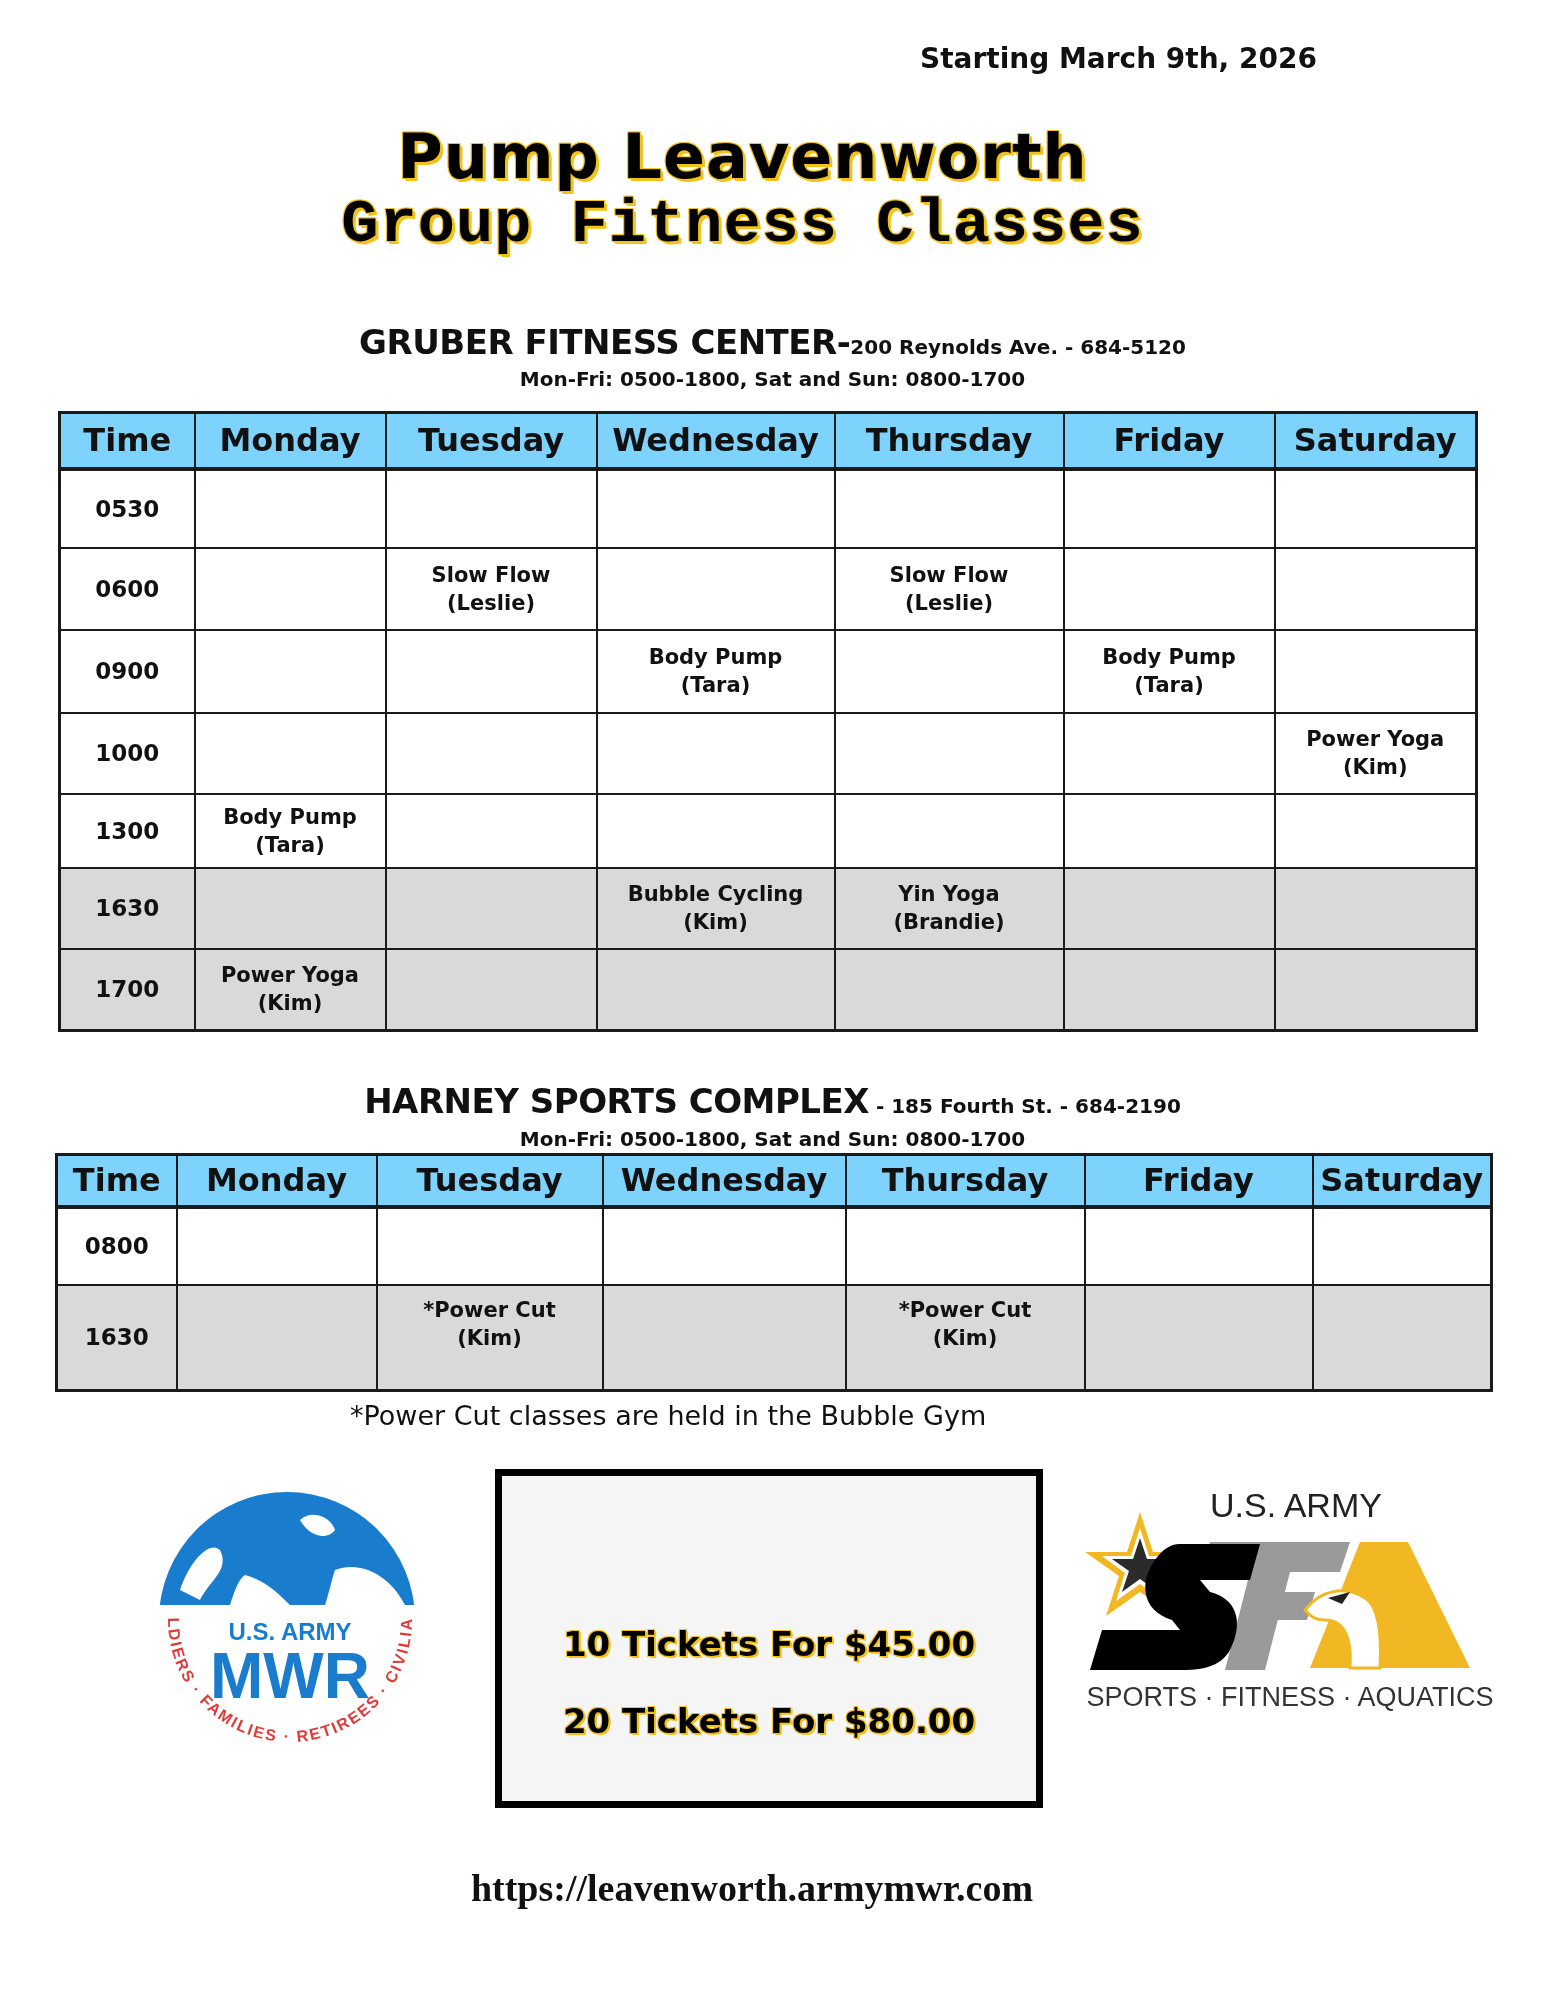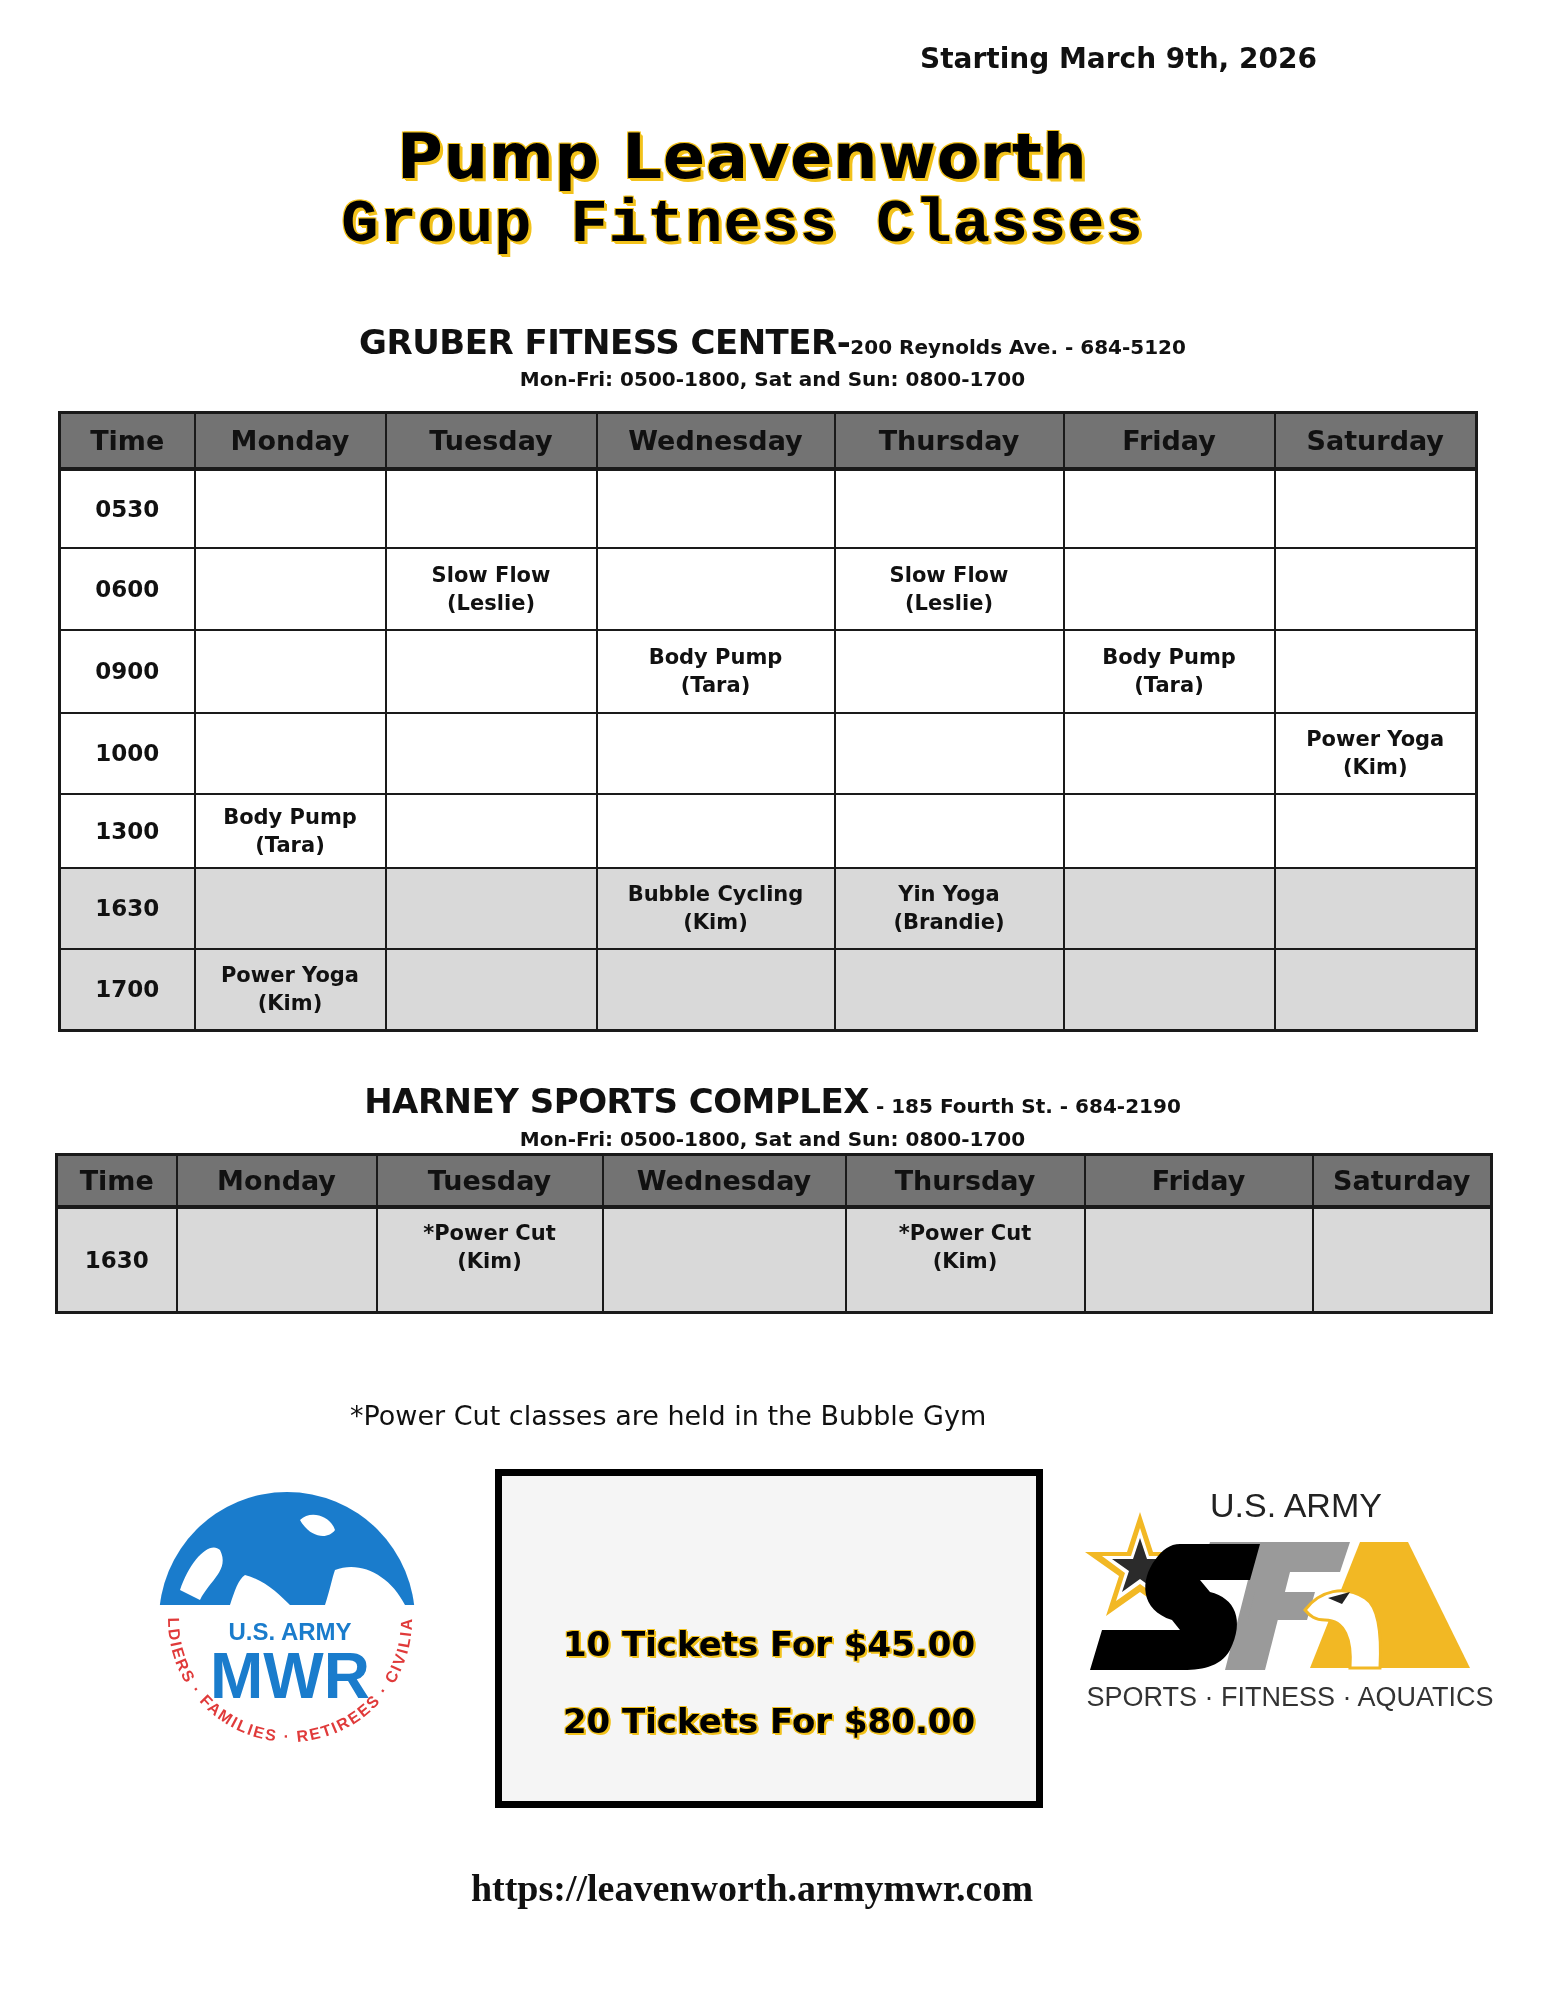--- a/index.html
+++ b/index.html
@@ -9,21 +9,21 @@
   .title-line { left:0; width:1485px; text-align:center; font-family:"DejaVu Sans", sans-serif; font-weight:900; font-size:62px; line-height:70px; color:#000;
     text-shadow: 3px 3px 0 #f2c21b, 2px 2px 0 #f2c21b, -1px -1px 0 #f2c21b, 1px -1px 0 #f2c21b, -1px 1px 0 #f2c21b; letter-spacing:1px; transform:scaleX(1.0);}
   .t1 { top:122px; }
   .t2 { top:190px;font-family:Liberation Mono, monospace; }
   .loc-head { left:0; width:1545px; text-align:center; white-space:nowrap; }
   .loc-name { font-family:"DejaVu Sans", sans-serif; font-weight:900; font-size:34px; letter-spacing:-0.5px; }
   .loc-addr { font-family:"DejaVu Sans", sans-serif; font-weight:bold; font-size:20px; }
   .loc-hours { left:0; width:1545px; text-align:center; font-family:"DejaVu Sans", sans-serif; font-weight:bold; font-size:20px; }
   table.sched { position:absolute; border-collapse:collapse; table-layout:fixed; }
   table.sched th, table.sched td { border:2px solid #1a1a1a; text-align:center; vertical-align:middle; padding:0; }
-  table.sched th { background:#737373; font-family:"DejaVu Sans", sans-serif; font-weight:bold; font-size:27px; border-bottom:4px solid #1a1a1a;text-align:center; }
+  table.sched th { background:#7dd3fc; font-family:"DejaVu Sans", sans-serif; font-weight:bold; font-size:32px; border-bottom:4px solid #1a1a1a;text-align:center; }
   table.sched td { font-family:"DejaVu Sans", sans-serif; font-weight:bold; font-size:21px; line-height:28px; }
   table.sched td.time { font-size:23px; }
   table.sched tr.shaded td { background:#d9d9d9; }
   table.sched td .cls, table.sched td .inst { display:block; }
   table.sched td.top { vertical-align:top; padding-top:10px; }
   .outer { border:3px solid #1a1a1a; }
   .footnote { left:350px; top:1400px; font-family:"DejaVu Sans", sans-serif; font-size:27px; }
   .price-box { left:495px; top:1469px; width:534px; height:325px; border:7px solid #000; background:#f5f5f5; }
   .price { position:absolute; left:0; width:100%; text-align:center; font-family:"DejaVu Sans", sans-serif; font-weight:bold; font-size:34px; color:#000;
     text-shadow: 2px 2px 0 #f2c21b, -1px -1px 0 #f2c21b, 1px -1px 0 #f2c21b, -1px 1px 0 #f2c21b, 2px 1px 0 #f2c21b; }
@@ -178,20 +178,29 @@
         <th>Time</th>
         <th>Monday</th>
         <th>Tuesday</th>
         <th>Wednesday</th>
         <th>Thursday</th>
         <th>Friday</th>
         <th>Saturday</th>
       </tr>
     </thead>
   <tbody>
+      <tr style="height: 78px;">
+        <td class="time">0800</td>
+        <td></td>
+        <td></td>
+        <td></td>
+        <td></td>
+        <td></td>
+        <td></td>
+      </tr>
       <tr class="shaded" style="height: 106px;">
         <td class="time">1630</td>
         <td></td>
         <td class="top">
           <span class="cls">*Power Cut</span>
           <span class="inst">(Kim)</span>
         </td>
         <td></td>
         <td class="top">
           <span class="cls">*Power Cut</span>

